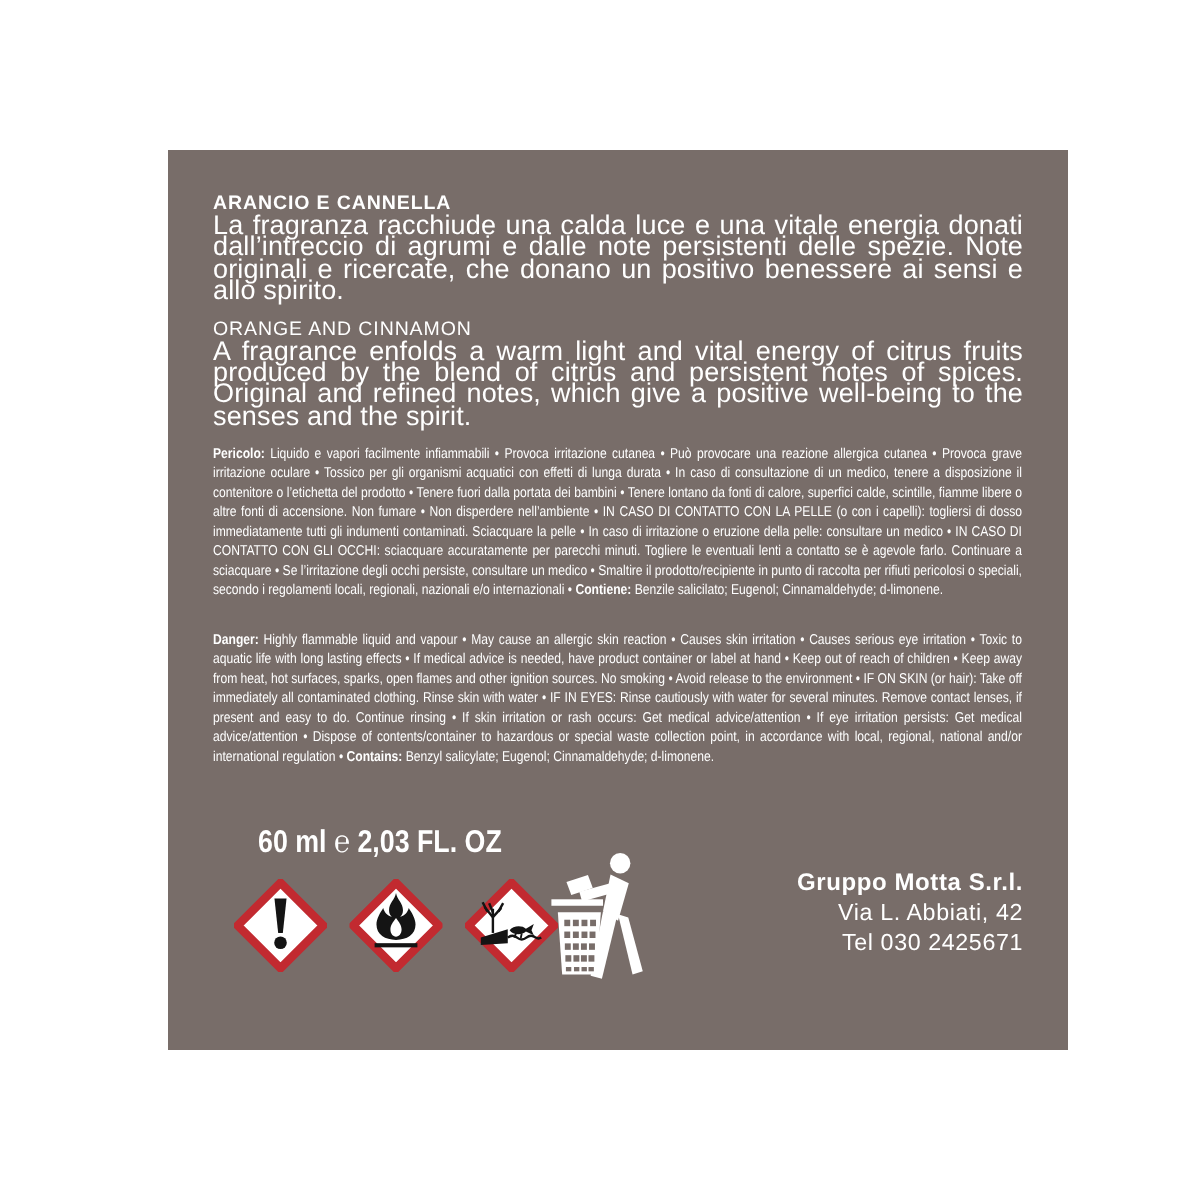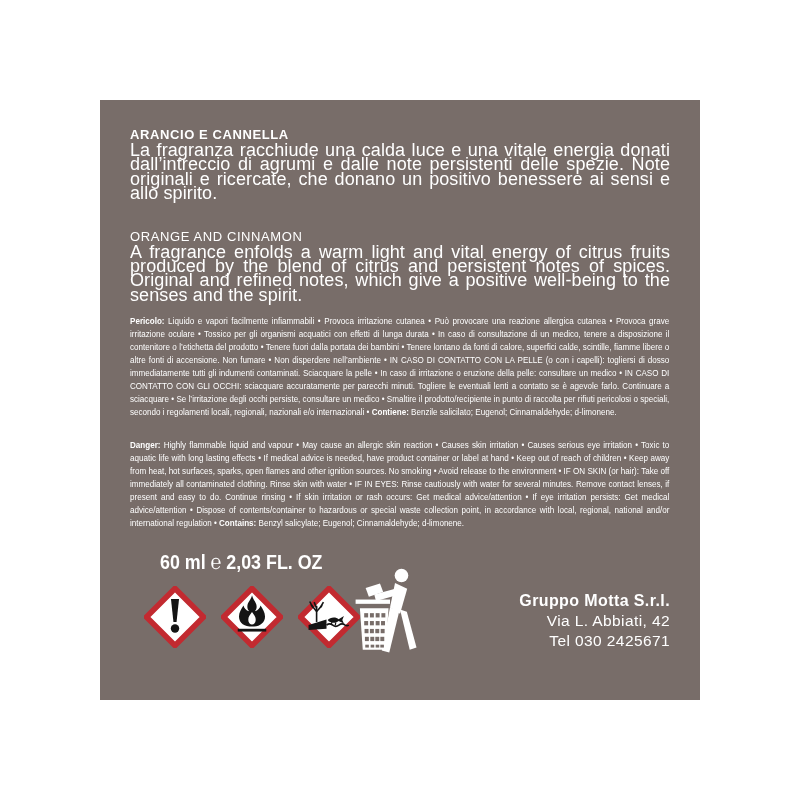--- a/index.html
+++ b/index.html
@@ -2,33 +2,33 @@
 <html><head>
 <meta charset="utf-8">
 <style>
   html,body{margin:0;padding:0;}
   body{
     width:800px;height:800px;background:#ffffff;
     font-family:"Liberation Sans",sans-serif;
     position:relative;overflow:hidden;
   }
   .product-label{
-    position:absolute;left:100px;top:100px;width:600px;height:600px;
+    position:absolute;left:112px;top:100px;width:600px;height:600px;
     background:#786d69;color:#ffffff;box-sizing:border-box;
     padding:27px 30px 0 30px;
   }
   .title{
     font-size:13px;font-weight:bold;letter-spacing:.6px;margin:0 0 1px 0;
   }
   .title.en{font-weight:normal;}
   .para{
     font-size:18px;line-height:14.4px;text-align:justify;margin:0;
     letter-spacing:.1px;
   }
-  .section-en{margin-top:28px;}
+  .section-en{margin-top:10px;}
   .smallprint{
     font-size:9.5px;line-height:13px;text-align:justify;margin:0;
     transform:scaleX(.85);transform-origin:0 0;width:117.5%;
   }
   .smallprint-it{margin-top:12px;}
   .smallprint-en{margin-top:20px;}
   .smallprint b{font-weight:bold;}
   .volume{
     position:absolute;left:60px;top:450px;margin:0;
     font-size:21px;font-weight:bold;white-space:nowrap;
@@ -36,21 +36,21 @@
   }
   .pictogram-row{
     position:absolute;left:44px;top:486px;display:flex;gap:15px;align-items:center;
   }
   .ghs{width:62px;height:62px;display:block;}
   .tidyman{position:absolute;left:254px;top:468px;display:block;}
   .company{
     position:absolute;right:30px;top:479px;text-align:right;
     font-size:15.5px;line-height:20px;letter-spacing:.4px;
   }
-  .company .name{font-weight:bold;font-size:16px;margin-top:12px;}
+  .company .name{font-weight:bold;font-size:16px;}
 </style>
 </head>
 <body>
 
 <div class="product-label">
 
   <p class="title">ARANCIO E CANNELLA</p>
   <p class="para">La fragranza racchiude una calda luce e una vitale energia donati dall’intreccio di agrumi e dalle note persistenti delle spezie. Note originali e ricercate, che donano un positivo benessere ai sensi e allo spirito.</p>
 
   <div class="section-en">

